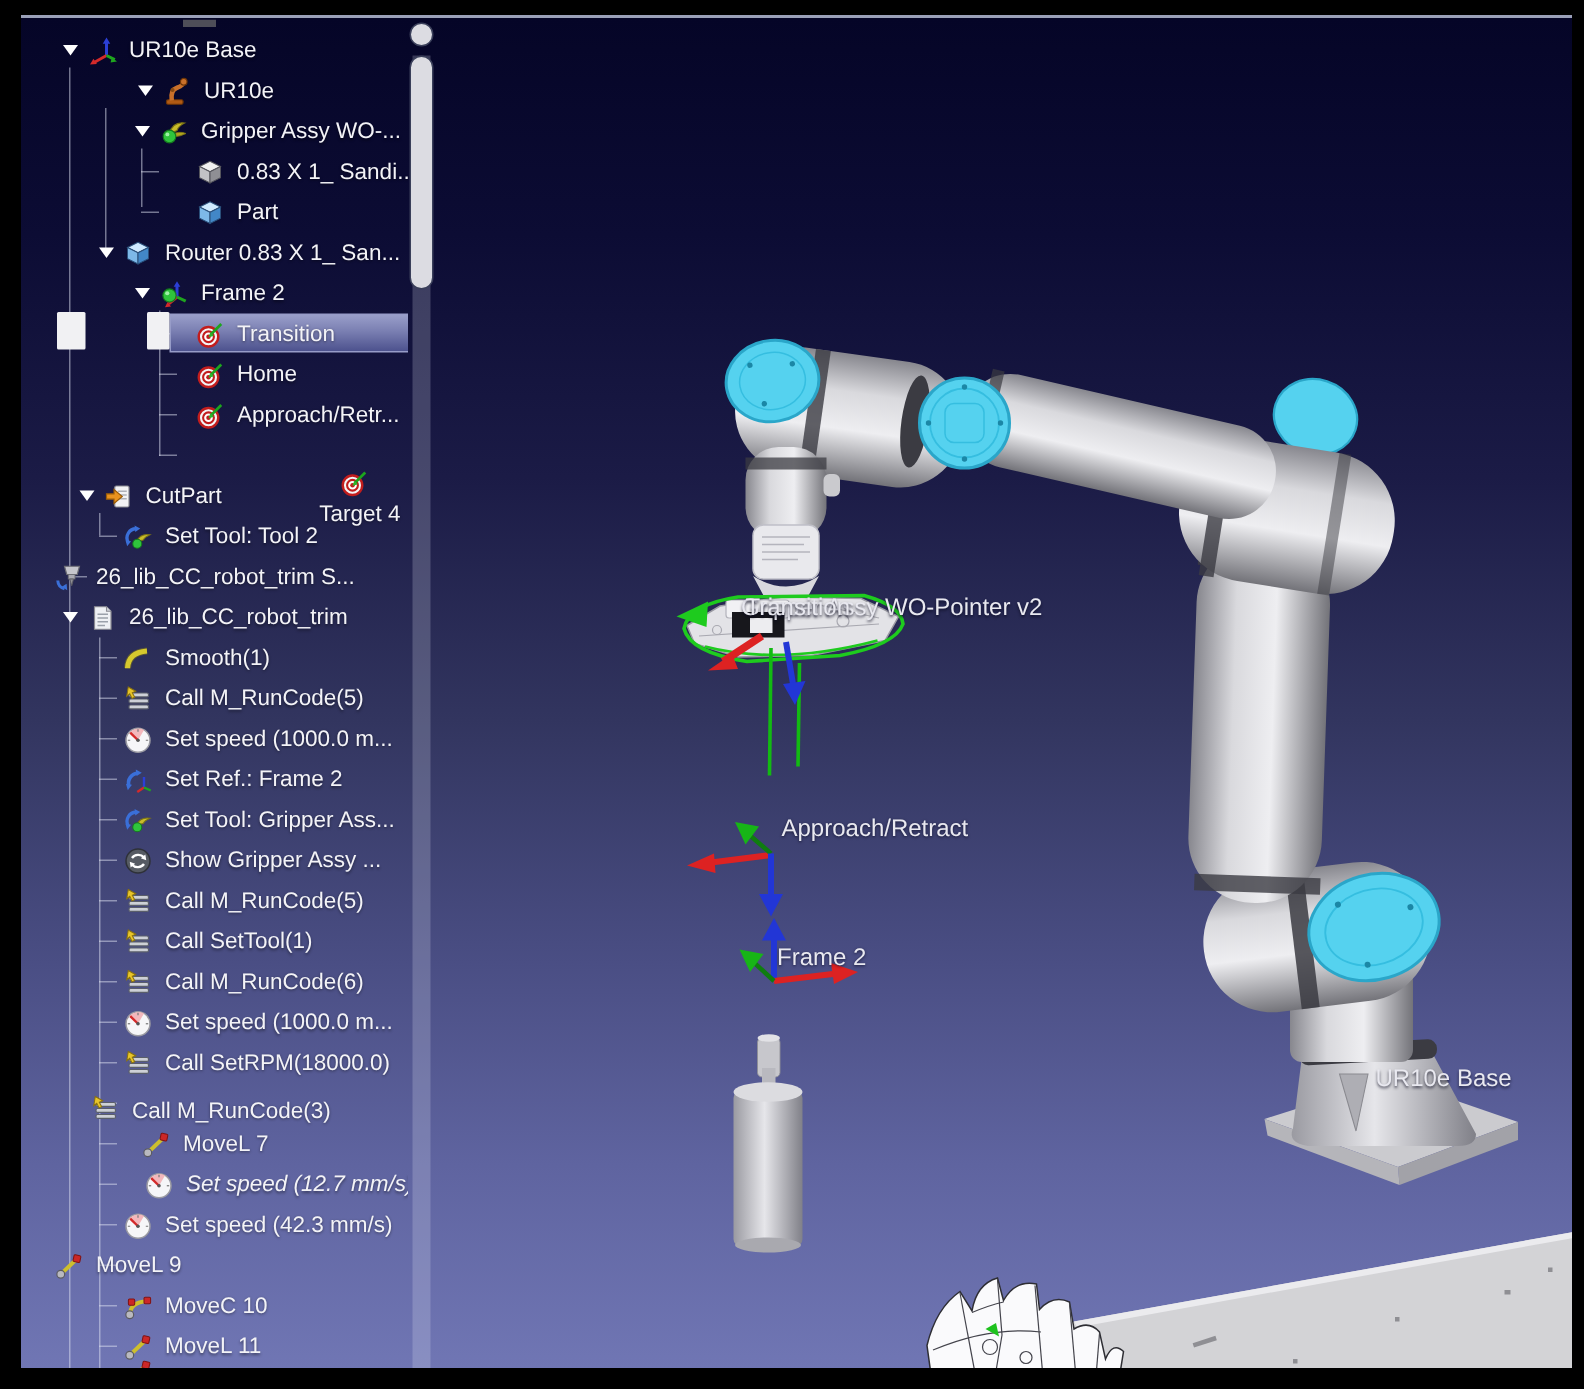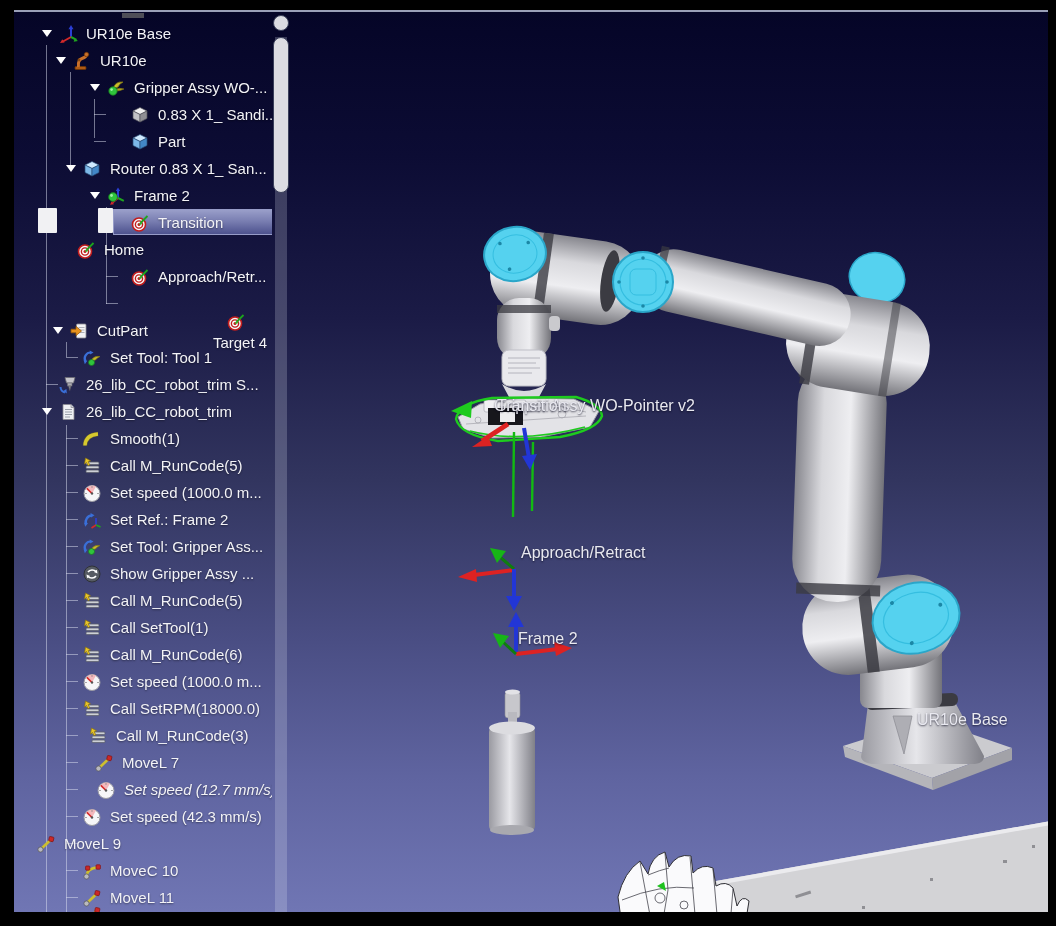--- a/index.html
+++ b/index.html
@@ -248,21 +248,21 @@
               <path d="M13 13L5 17.5" stroke="#d42a2a"></path>
               <path d="M13 13L18.5 15.8" stroke="#1fa51f"></path>
             </g>
             <path d="M13 1l-2.5 4.2h5z" fill="#2b3fd6"></path>
             <path d="M2 19l4.6-.4-2.3-3.4z" fill="#d42a2a"></path>
             <path d="M20 17l-3.4-2.6-.9 3.3z" fill="#1fa51f"></path>
           </svg>
         </span>
         <span class="tlbl">UR10e Base</span>
       </div>
-      <div class="trow" style="top: 34px; padding-left: 36px;">
+      <div class="trow" style="top: 34px; padding-left: 72px;">
         <span class="arrow">
           <span class="tri"></span>
         </span>
         <span class="ticon">
           <svg viewBox="0 0 20 20">
             <rect x="3" y="15.5" width="11" height="3" rx="1" fill="#b05a14" stroke="#6e3506" stroke-width=".8"></rect>
             <path d="M6.5 16 Q5.5 9 10 7.5 Q14.5 6 14.5 3.5" fill="none" stroke="#c9702a" stroke-width="3"></path>
             <circle cx="14.5" cy="3.5" r="2.2" fill="#c9702a" stroke="#6e3506" stroke-width=".8"></circle>
             <circle cx="7" cy="9" r="1.4" fill="#8a4a10"></circle>
           </svg>
@@ -348,21 +348,21 @@
             <circle cx="9" cy="11.5" r="6.5" fill="#f4f4f6" stroke="#c21d1d" stroke-width="1.6"></circle>
             <circle cx="9" cy="11.5" r="3.6" fill="#ffffff" stroke="#c21d1d" stroke-width="1.4"></circle>
             <circle cx="9" cy="11.5" r="1.5" fill="#c21d1d"></circle>
             <line x1="11" y1="9.5" x2="17.5" y2="3" stroke="#1da51d" stroke-width="1.8"></line>
             <path d="M9 12l3.6-1.1-2.4-2.4z" fill="#2ab52a"></path>
           </svg>
         </span>
         <span class="tlbl">Transition</span>
       </div>
       <div class="gtick" style="left: 92px; top: 236px; width: 12px;"></div>
-      <div class="trow" style="top: 223px; padding-left: 40px;">
+      <div class="trow" style="top: 223px; padding-left: 94px;">
         <span class="arrow"></span>
         <span class="ticon">
           <svg viewBox="0 0 20 20">
             <circle cx="9" cy="11.5" r="6.5" fill="#f4f4f6" stroke="#c21d1d" stroke-width="1.6"></circle>
             <circle cx="9" cy="11.5" r="3.6" fill="#ffffff" stroke="#c21d1d" stroke-width="1.4"></circle>
             <circle cx="9" cy="11.5" r="1.5" fill="#c21d1d"></circle>
             <line x1="11" y1="9.5" x2="17.5" y2="3" stroke="#1da51d" stroke-width="1.8"></line>
             <path d="M9 12l3.6-1.1-2.4-2.4z" fill="#2ab52a"></path>
           </svg>
         </span>
@@ -418,24 +418,24 @@
         <span class="arrow"></span>
         <span class="ticon">
           <svg viewBox="0 0 20 20">
             <path d="M3.5 13.5 A6 6 0 0 1 9 4.5" fill="none" stroke="#3a6fd8" stroke-width="2.2"></path>
             <path d="M11.5 4.4l-3.8-2 .5 4.2z" fill="#3a6fd8"></path>
             <path d="M2.8 16.2l2.6-3.4-3.7-.5z" fill="#3a6fd8"></path>
             <path d="M9 13 Q11.5 7.5 18 8.5 Q14.5 10 13.5 12 Z" fill="#c9bc2a" stroke="#7d7414" stroke-width=".7"></path>
             <circle cx="9.5" cy="14.5" r="3" fill="#2fc43c" stroke="#157a1e" stroke-width=".7"></circle>
           </svg>
         </span>
-        <span class="tlbl">Set Tool: Tool 1</span>
+        <span class="tlbl">Set Tool: Tool 2</span>
       </div>
       <div class="gtick" style="left: 32px; top: 371px; width: 12px;"></div>
-      <div class="trow" style="top: 358px; padding-left: 22px;">
+      <div class="trow" style="top: 358px; ">
         <span class="arrow"></span>
         <span class="ticon">
           <svg viewBox="0 0 20 20">
             <polygon points="7,2.5 17,2.5 15.5,8 8.5,8" fill="#c6c6cc" stroke="#6a6a72" stroke-width=".8"></polygon>
             <rect x="9.5" y="8" width="4.5" height="3" fill="#aaaab2" stroke="#6a6a72" stroke-width=".6"></rect>
             <polygon points="10.5,11 13,11 11.8,15.5" fill="#8f8f96" stroke="#5a5a62" stroke-width=".6"></polygon>
             <path d="M2.5 12 A6 6 0 0 0 7 17.5" fill="none" stroke="#3a6fd8" stroke-width="2"></path>
             <path d="M8.8 18.5l-3.6-2.4 3.2-2z" fill="#3a6fd8"></path>
           </svg>
         </span>
@@ -620,21 +620,21 @@
               <rect x="4" y="6" width="13" height="2.6" rx="1"></rect>
               <rect x="4" y="10" width="13" height="2.6" rx="1"></rect>
               <rect x="4" y="14" width="13" height="2.6" rx="1"></rect>
             </g>
             <path d="M3.5 2l5 2.8-2.3 1 1.6 3-1.8.8-1.5-3.1-2 1.6z" fill="#e8c52a" stroke="#8a7210" stroke-width=".7"></path>
           </svg>
         </span>
         <span class="tlbl">Call SetRPM(18000.0)</span>
       </div>
       <div class="gtick" style="left: 52px; top: 722px; width: 12px;"></div>
-      <div class="trow" style="top: 709px; padding-left: 52px;">
+      <div class="trow" style="top: 709px; padding-left: 24px; align-items: flex-end;">
         <span class="arrow"></span>
         <span class="ticon">
           <svg viewBox="0 0 20 20">
             <g fill="#cdd0d6" stroke="#5a5e6a" stroke-width=".8">
               <rect x="4" y="6" width="13" height="2.6" rx="1"></rect>
               <rect x="4" y="10" width="13" height="2.6" rx="1"></rect>
               <rect x="4" y="14" width="13" height="2.6" rx="1"></rect>
             </g>
             <path d="M3.5 2l5 2.8-2.3 1 1.6 3-1.8.8-1.5-3.1-2 1.6z" fill="#e8c52a" stroke="#8a7210" stroke-width=".7"></path>
           </svg>

